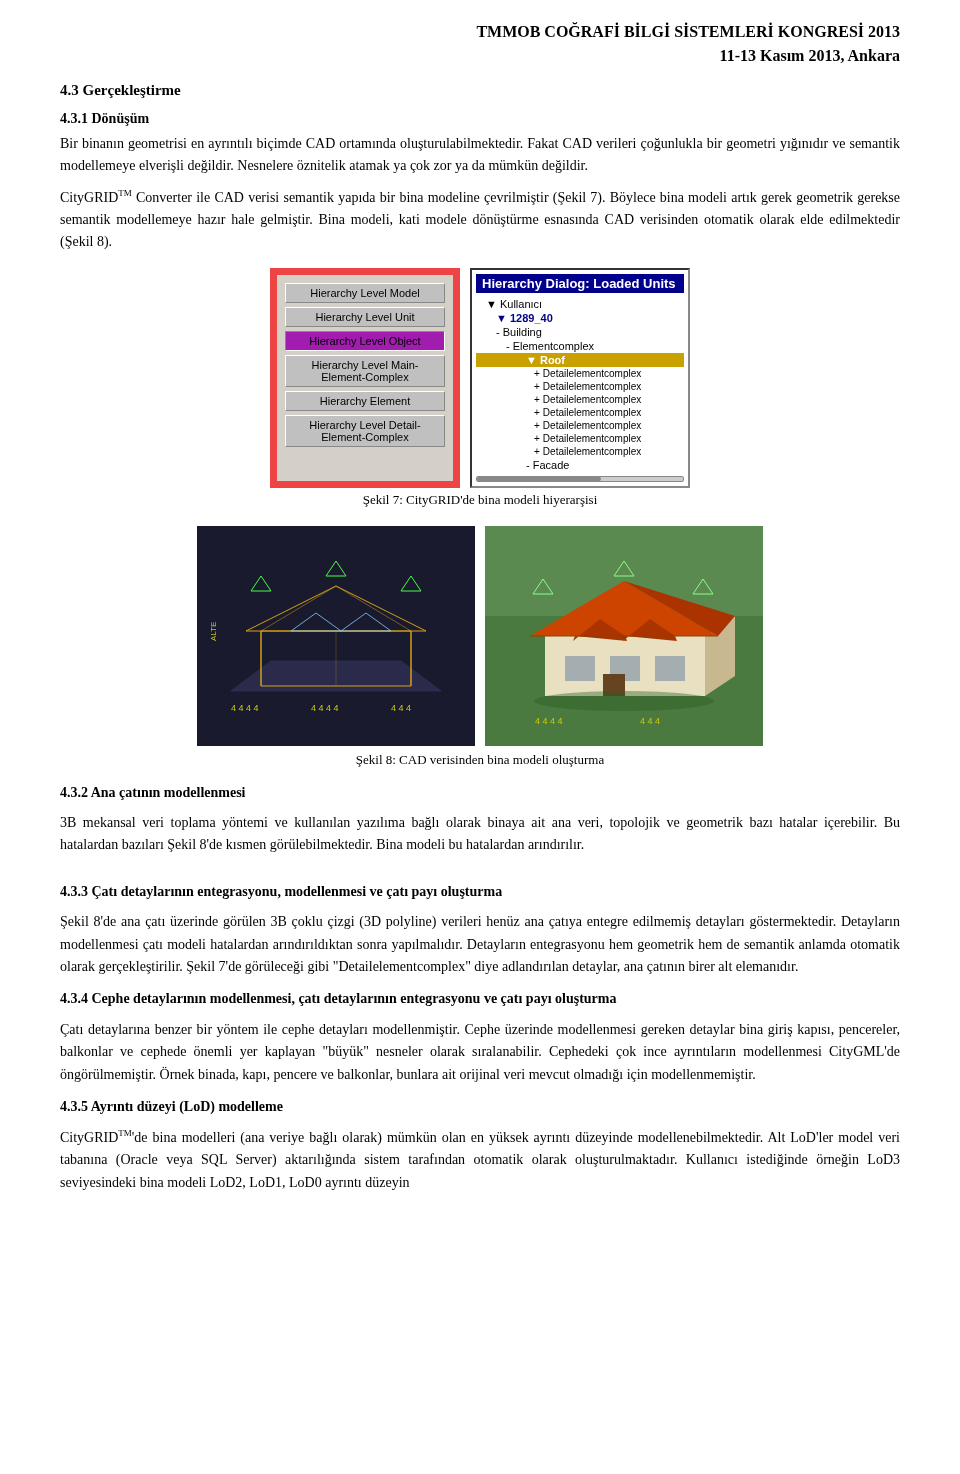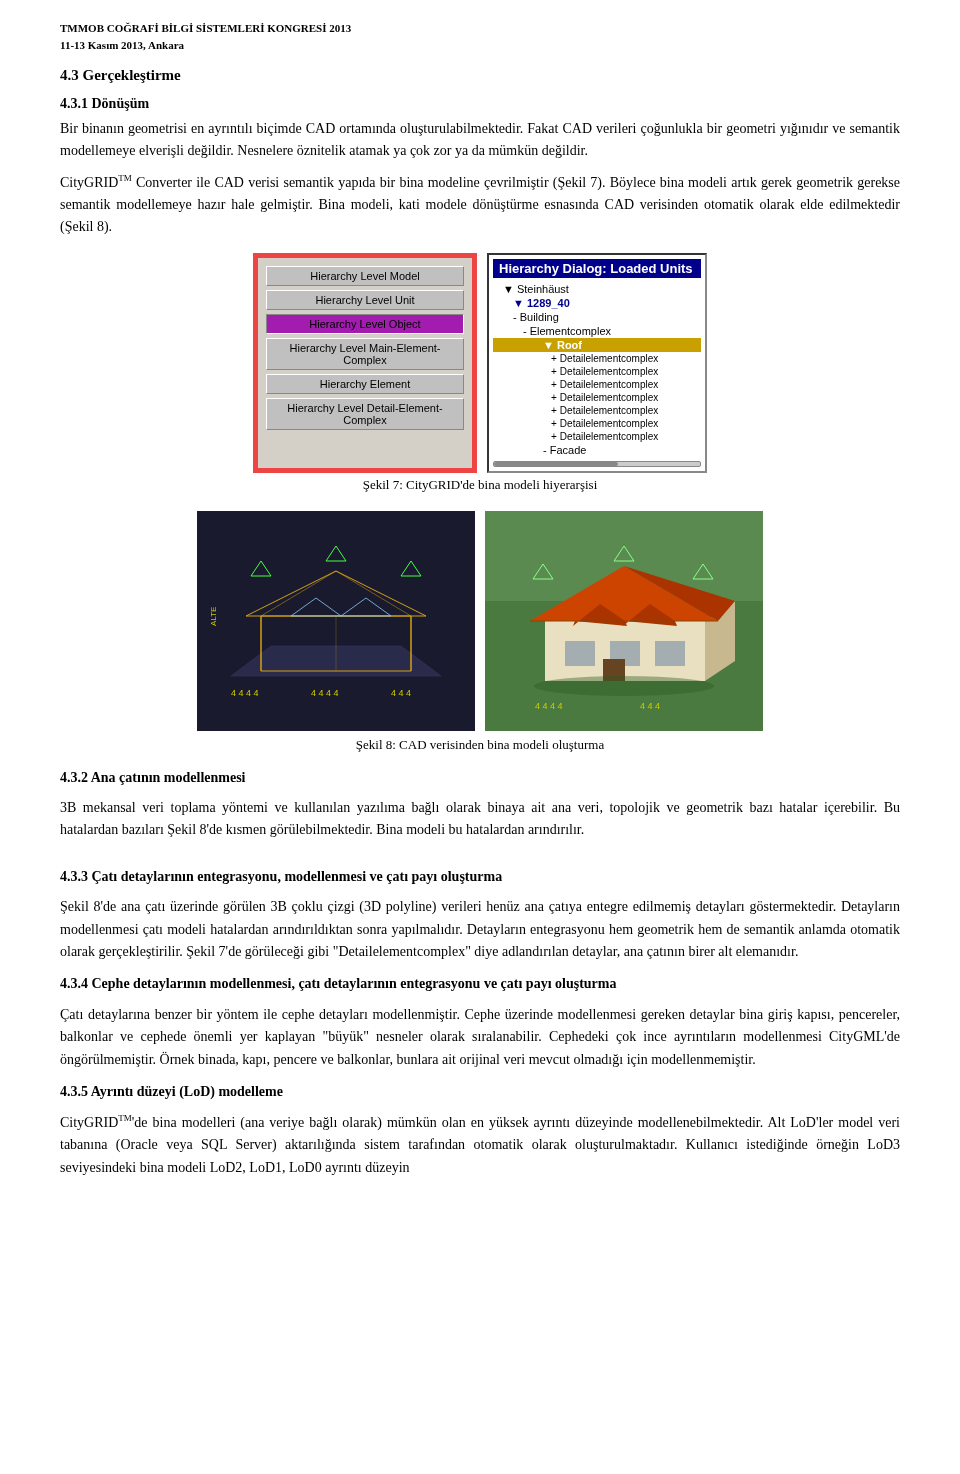--- a/index.html
+++ b/index.html
@@ -5,22 +5,22 @@
     * { margin: 0; padding: 0; box-sizing: border-box; }
     body {
       font-family: "Times New Roman", Times, serif;
       font-size: 14px;
       color: #000;
       background: #fff;
       width: 960px;
       padding: 20px 60px;
     }
     .header {
-      text-align: left;
-      font-size: 11px;
+      text-align: right;
+      font-size: 16px;
       font-weight: bold;
       line-height: 1.5;
     }
     h2 {
       font-size: 15px;
       font-weight: bold;
       margin-top: 14px;
       margin-bottom: 6px;
     }
     h3 {
@@ -47,23 +47,23 @@
     }
     .fig7-wrapper {
       display: flex;
       justify-content: center;
       gap: 10px;
       margin: 14px 0 4px 0;
     }
     
     .hierarchy-panel {
       background: #d4d0c8;
-      border: 5px solid #ef4444;
+      border: 7px solid #ef4444;
       padding: 8px;
-      width: 224px;
+      width: 190px;
       font-family: Arial, sans-serif;
       font-size: 11px;
     }
     .hier-btn {
       display: block;
       width: 100%;
       background: #c0c0c0;
       border: 1px solid #888;
       border-top-color: #fff;
       border-left-color: #fff;
@@ -170,21 +170,21 @@
     <button class="hier-btn">Hierarchy Level Model</button>
     <button class="hier-btn">Hierarchy Level Unit</button>
     <button class="hier-btn active">Hierarchy Level Object</button>
     <button class="hier-btn">Hierarchy Level Main-Element-Complex</button>
     <button class="hier-btn">Hierarchy Element</button>
     <button class="hier-btn">Hierarchy Level Detail-Element-Complex</button>
   </div>
 
   <div class="tree-panel">
     <div class="tree-title">Hierarchy Dialog: Loaded Units</div>
-    <div class="tree-item">▼ Steinhäust</div>
+    <div class="tree-item">▼ Kullanıcı</div>
     <div class="tree-item tree-sub" style="color:#00008b; font-weight:bold;">▼ 1289_40</div>
     <div class="tree-item tree-sub">- Building</div>
     <div class="tree-item tree-sub2">- Elementcomplex</div>
     <div class="tree-item" style="padding-left:50px; background:#c8a000; color:#fff; font-weight:bold;">▼ Roof</div>
     <div class="tree-item" style="padding-left:58px; font-size:10px; display:flex; align-items:center;"><span style="margin-right:3px;">+</span> Detailelementcomplex</div>
     <div class="tree-item" style="padding-left:58px; font-size:10px; display:flex; align-items:center;"><span style="margin-right:3px;">+</span> Detailelementcomplex</div>
     <div class="tree-item" style="padding-left:58px; font-size:10px; display:flex; align-items:center;"><span style="margin-right:3px;">+</span> Detailelementcomplex</div>
     <div class="tree-item" style="padding-left:58px; font-size:10px; display:flex; align-items:center;"><span style="margin-right:3px;">+</span> Detailelementcomplex</div>
     <div class="tree-item" style="padding-left:58px; font-size:10px; display:flex; align-items:center;"><span style="margin-right:3px;">+</span> Detailelementcomplex</div>
     <div class="tree-item" style="padding-left:58px; font-size:10px; display:flex; align-items:center;"><span style="margin-right:3px;">+</span> Detailelementcomplex</div>

